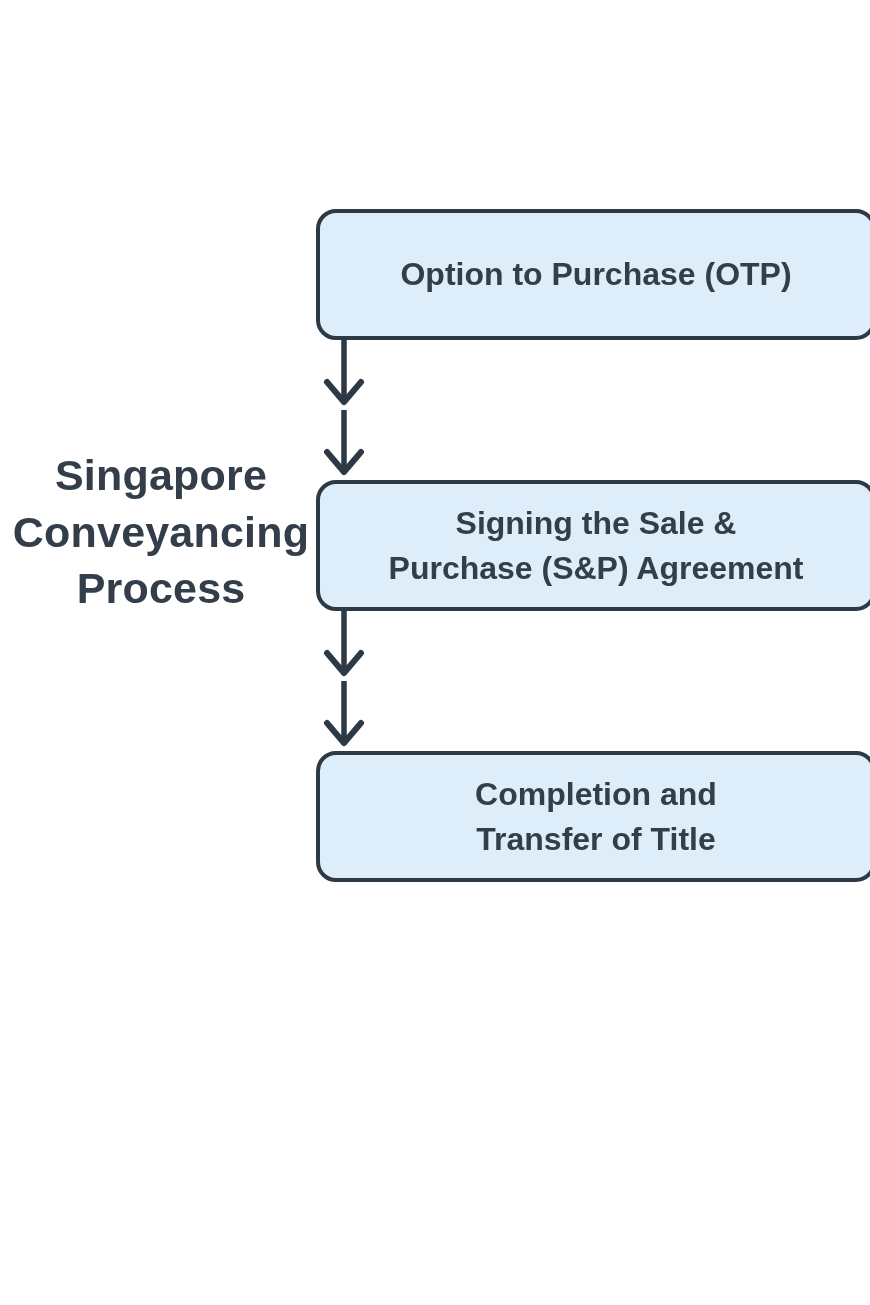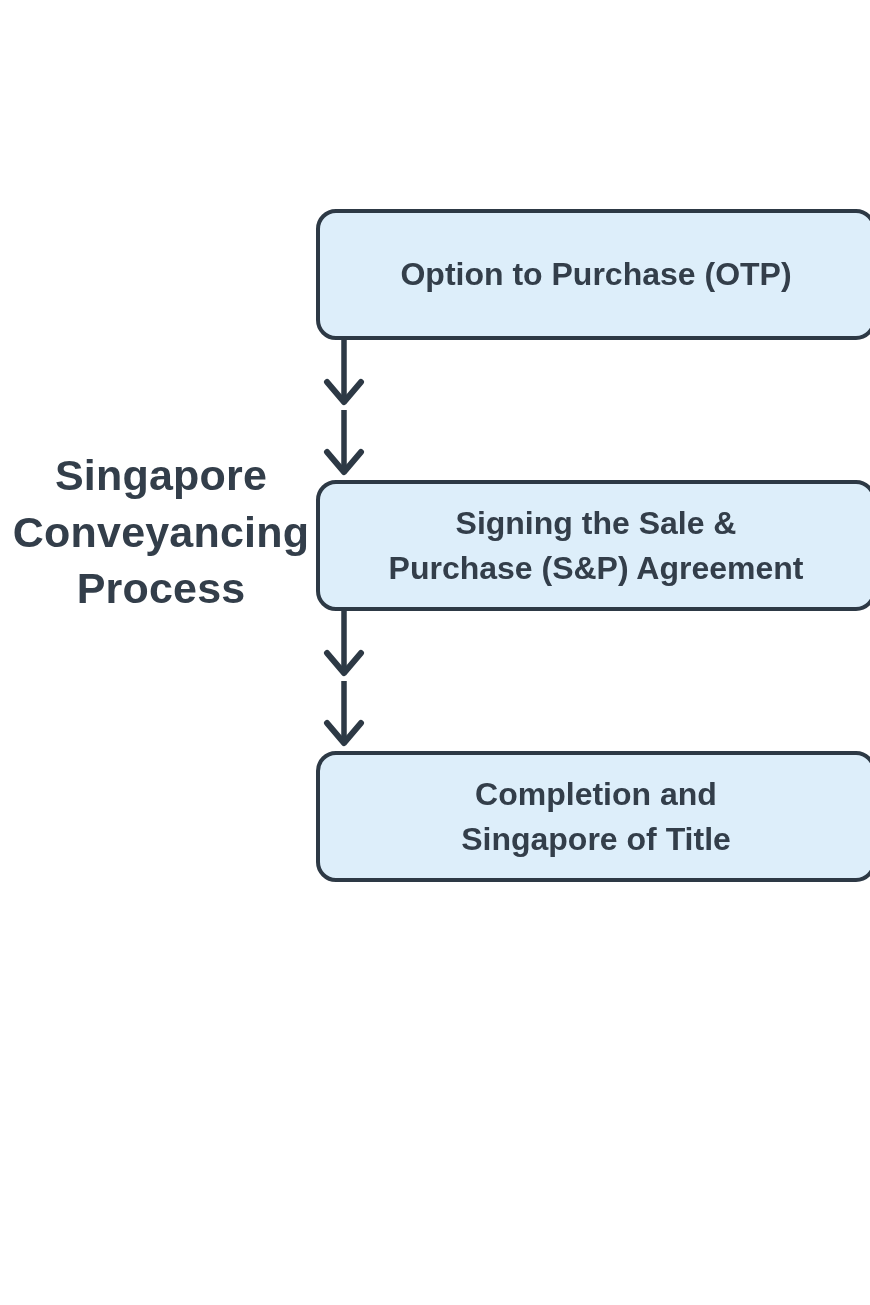--- a/index.html
+++ b/index.html
@@ -115,17 +115,17 @@
       <span>
         <svg width="56" height="68" viewBox="0 0 56 68">
           <path d="M28 0 V58" stroke="#2d3945" stroke-width="5.5" fill="none"></path>
           <path d="M11 42 L28 62 L45 42" stroke="#2d3945" stroke-width="6" fill="none" stroke-linecap="round" stroke-linejoin="round"></path>
         </svg>
       </span>
     </div>
 
     <div class="node">
       <span>Completion and
-Singapore of Title</span>
+Transfer of Title</span>
     </div>
 
   </div>
 </div>
 
 </body></html>

